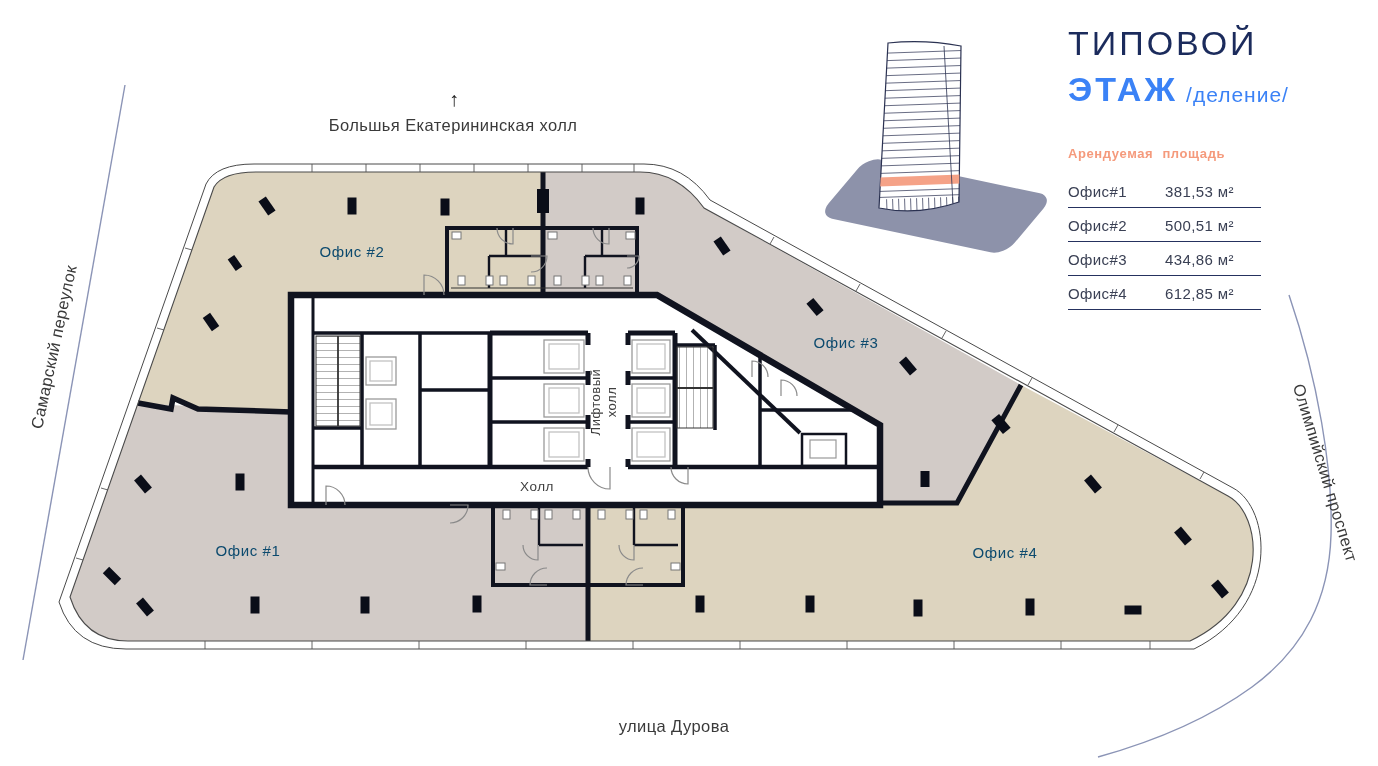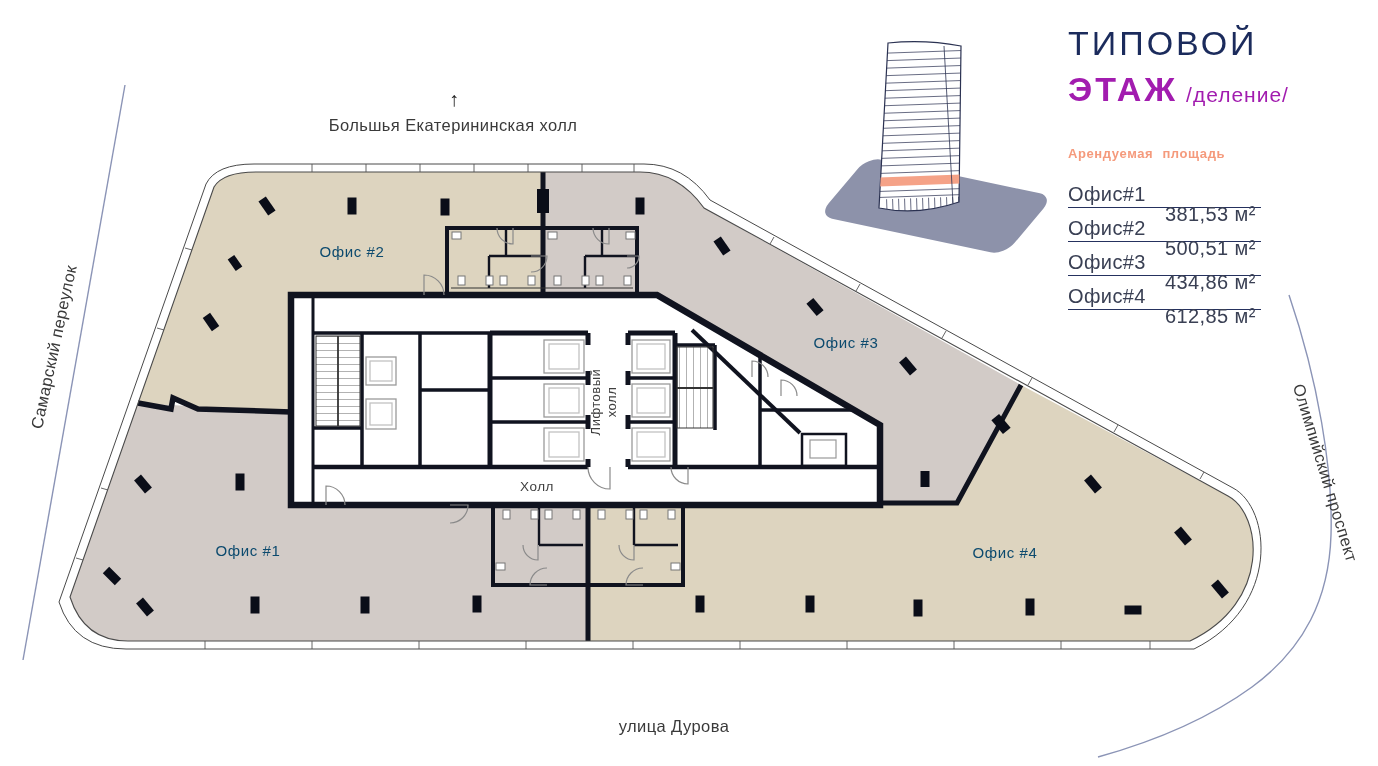--- a/index.html
+++ b/index.html
@@ -9,35 +9,35 @@
     color:#3b3b3b;
   }
   .abs{position:absolute;}
   svg.plan{position:absolute;left:0;top:0;}
   
   .title-l1{
     left:1068px;top:24px;font-size:34px;font-weight:400;letter-spacing:3px;
     color:#1b2b5c;
   }
   .title-l2{
-    left:1068px;top:72px;display:flex;align-items:flex-end;color:#a21caf;
+    left:1068px;top:72px;display:flex;align-items:flex-end;color:#3b82f6;
   }
   .title-l2 .big{font-size:34px;font-weight:700;letter-spacing:3px;line-height:1;}
   .title-l2 .suffix{font-size:21px;font-weight:400;letter-spacing:1px;margin-left:8px;line-height:1.1;}
   .legend-title{
     left:1068px;top:146px;font-size:13px;font-weight:700;color:#f59a7c;
     letter-spacing:0.6px;word-spacing:5px;
   }
   .legend-rows{left:1068px;top:174px;width:193px;}
   .leg-row{
     position:relative;height:24px;padding-top:9px;
-    border-bottom:1.6px solid #25315e;font-size:20px;color:#3a4054;
+    border-bottom:1.6px solid #25315e;font-size:15px;color:#3a4054;
   }
   .leg-row .name{position:absolute;left:0;letter-spacing:0.4px;}
-  .leg-row .area{position:absolute;left:97px;letter-spacing:0.4px;margin-top:20px;}
+  .leg-row .area{position:absolute;left:97px;letter-spacing:0.4px;}
   
   .street{font-size:16.5px;color:#3a3a3a;letter-spacing:0.4px;white-space:nowrap;}
   .street-top{left:453px;top:116px;transform:translateX(-50%);}
   .north-arrow{left:454px;top:88px;transform:translateX(-50%);font-size:20px;color:#222;}
   .street-left{left:54px;top:347px;transform:translate(-50%,-50%) rotate(-78deg);}
   .street-right{left:1325px;top:473px;transform:translate(-50%,-50%) rotate(73deg);}
   .street-bottom{left:674px;top:726px;transform:translate(-50%,-50%);}
   
   .room-label{
     font-size:15px;color:#0c4a6e;letter-spacing:0.6px;white-space:nowrap;

